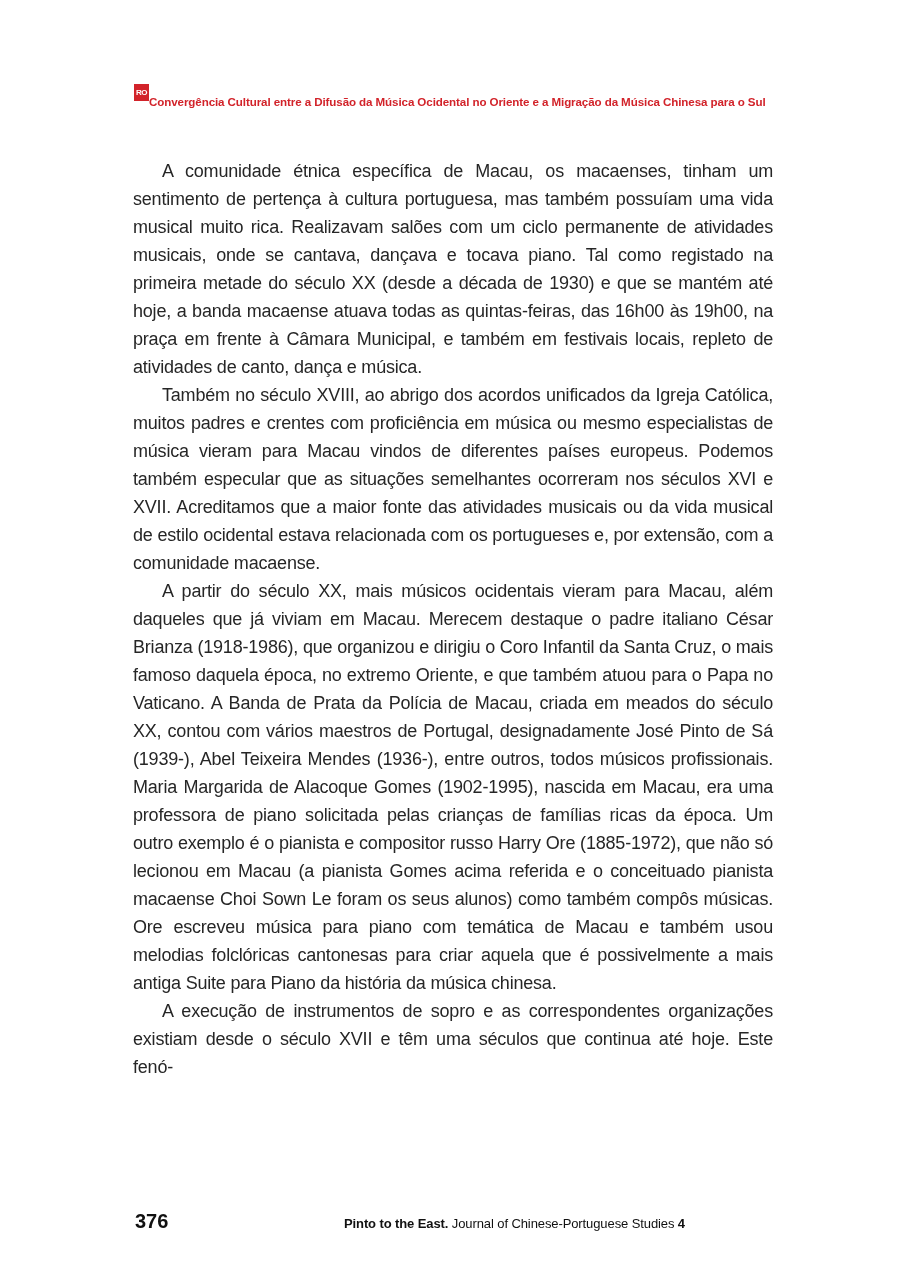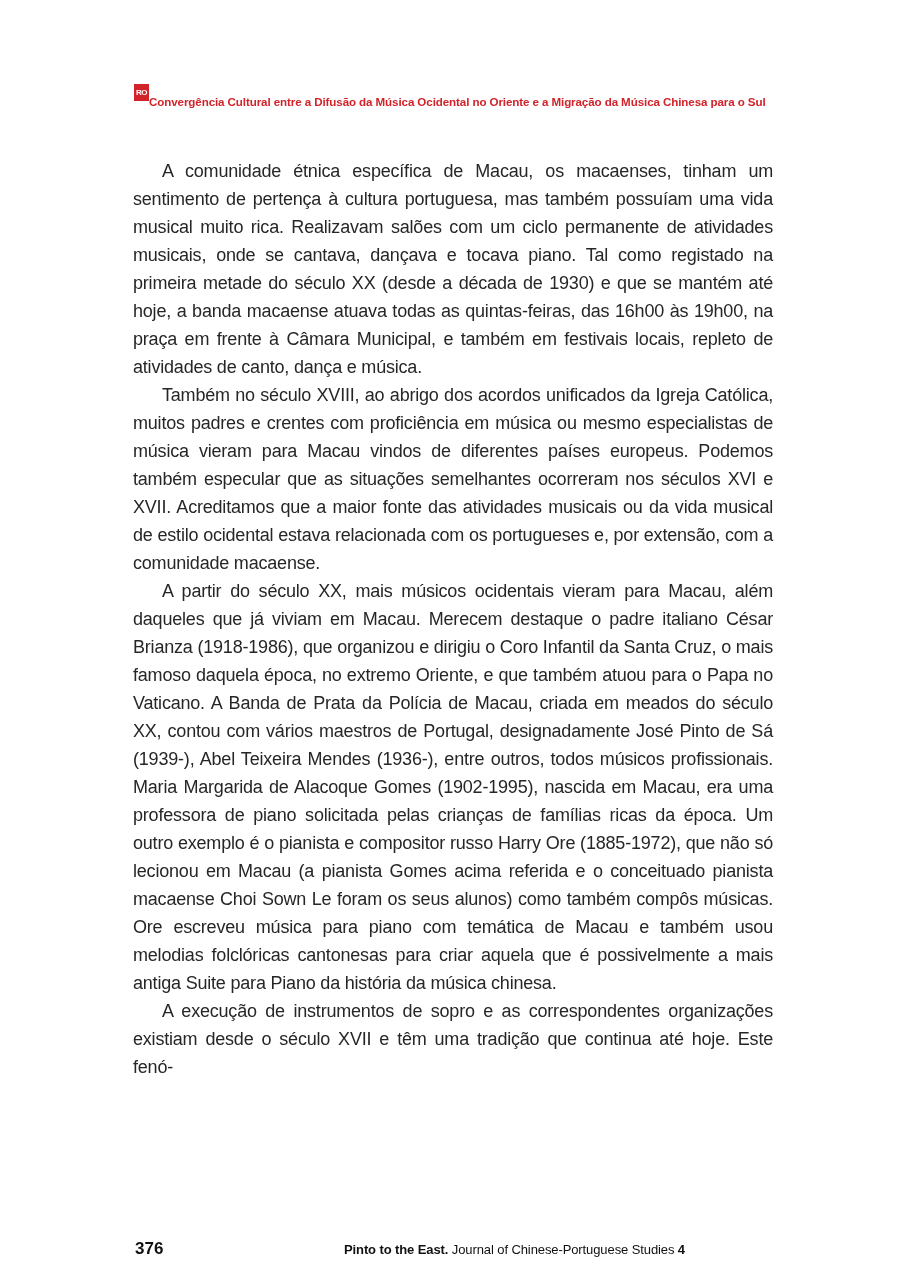--- a/index.html
+++ b/index.html
@@ -78,23 +78,22 @@
     position: absolute;
     left: 135px;
     right: 131px;
     top: 1210px;
     display: flex;
     justify-content: space-between;
     align-items: baseline;
     color: #111111;
   }
   .page-number {
-    font-size: 17px;
+    font-size: 20px;
     font-weight: 700;
-    margin-top: 29px;
   }
   .journal-line {
     font-size: 13px;
     letter-spacing: -0.1px;
   }
   .bold { font-weight: 700; }
 </style>
 </head>
 <body>
 
@@ -102,21 +101,21 @@
 
   <header class="page-header">
     <span class="logo-box">RO</span>
     <div class="running-title">Convergência Cultural entre a Difusão da Música Ocidental no Oriente e a Migração da Música Chinesa para o Sul</div>
   </header>
 
   <main class="content">
     <p class="body-par">A comunidade étnica específica de Macau, os macaenses, tinham um sentimento de pertença à cultura portuguesa, mas também possuíam uma vida musical muito rica. Realizavam salões com um ciclo permanente de atividades musicais, onde se cantava, dançava e tocava piano. Tal como registado na primeira metade do século XX (desde a década de 1930) e que se mantém até hoje, a banda macaense atuava todas as quintas-feiras, das 16h00 às 19h00, na praça em frente à Câmara Municipal, e também em festivais locais, repleto de atividades de canto, dança e música.</p>
     <p class="body-par">Também no século XVIII, ao abrigo dos acordos unificados da Igreja Católica, muitos padres e crentes com proficiência em música ou mesmo especialistas de música vieram para Macau vindos de diferentes países europeus. Podemos também especular que as situações semelhantes ocorreram nos séculos XVI e XVII. Acreditamos que a maior fonte das atividades musicais ou da vida musical de estilo ocidental estava relacionada com os portugueses e, por extensão, com a comunidade macaense.</p>
     <p class="body-par">A partir do século XX, mais músicos ocidentais vieram para Macau, além daqueles que já viviam em Macau. Merecem destaque o padre italiano César Brianza (1918-1986), que organizou e dirigiu o Coro Infantil da Santa Cruz, o mais famoso daquela época, no extremo Oriente, e que também atuou para o Papa no Vaticano. A Banda de Prata da Polícia de Macau, criada em meados do século XX, contou com vários maestros de Portugal, designadamente José Pinto de Sá (1939-), Abel Teixeira Mendes (1936-), entre outros, todos músicos profissionais. Maria Margarida de Alacoque Gomes (1902-1995), nascida em Macau, era uma professora de piano solicitada pelas crianças de famílias ricas da época. Um outro exemplo é o pianista e compositor russo Harry Ore (1885-1972), que não só lecionou em Macau (a pianista Gomes acima referida e o conceituado pianista macaense Choi Sown Le foram os seus alunos) como também compôs músicas. Ore escreveu música para piano com temática de Macau e também usou melodias folclóricas cantonesas para criar aquela que é possivelmente a mais antiga Suite para Piano da história da música chinesa.</p>
-    <p class="body-par">A execução de instrumentos de sopro e as correspondentes organizações existiam desde o século XVII e têm uma tradição que continua até hoje. Este fenó-</p>
+    <p class="body-par">A execução de instrumentos de sopro e as correspondentes organizações existiam desde o século XVII e têm uma séculos que continua até hoje. Este fenó-</p>
   </main>
 
   <footer class="page-footer">
     <div class="page-number">376</div>
     <div class="journal-line">
       <span class="bold">Pinto to the East.</span>
       <span>Journal of Chinese-Portuguese Studies</span>
       <span class="bold">4</span>
     </div>
   </footer>

